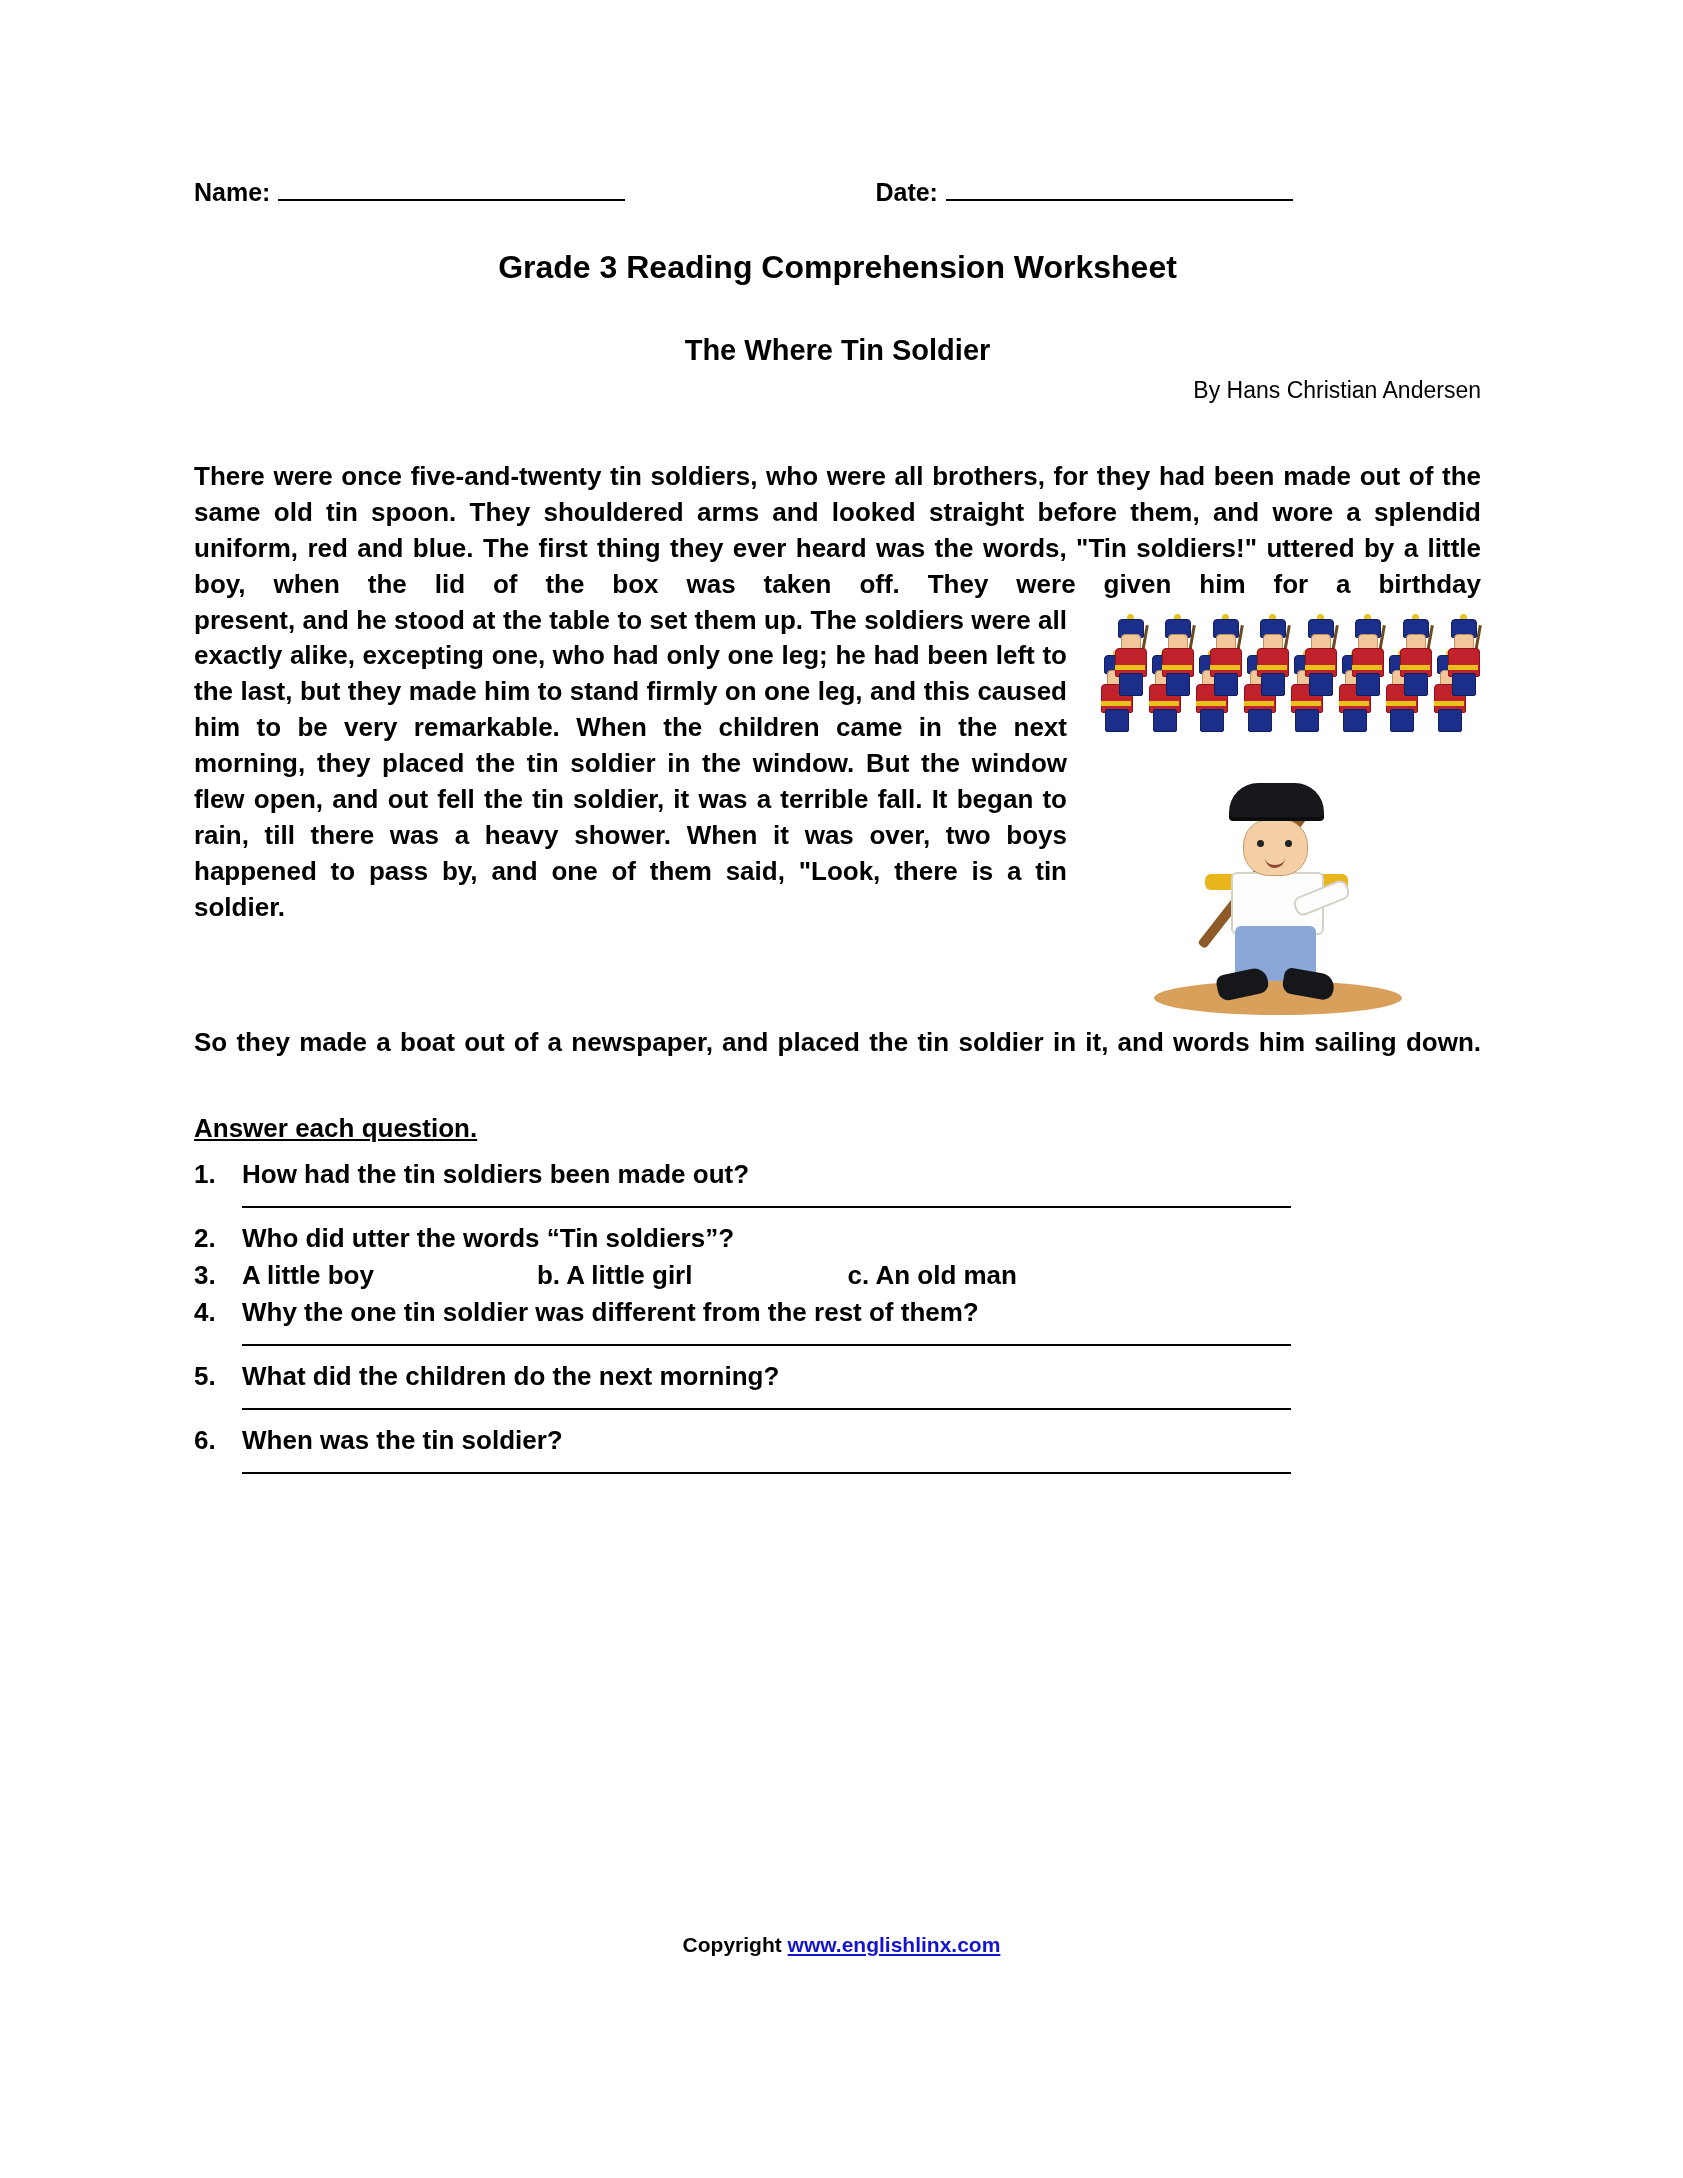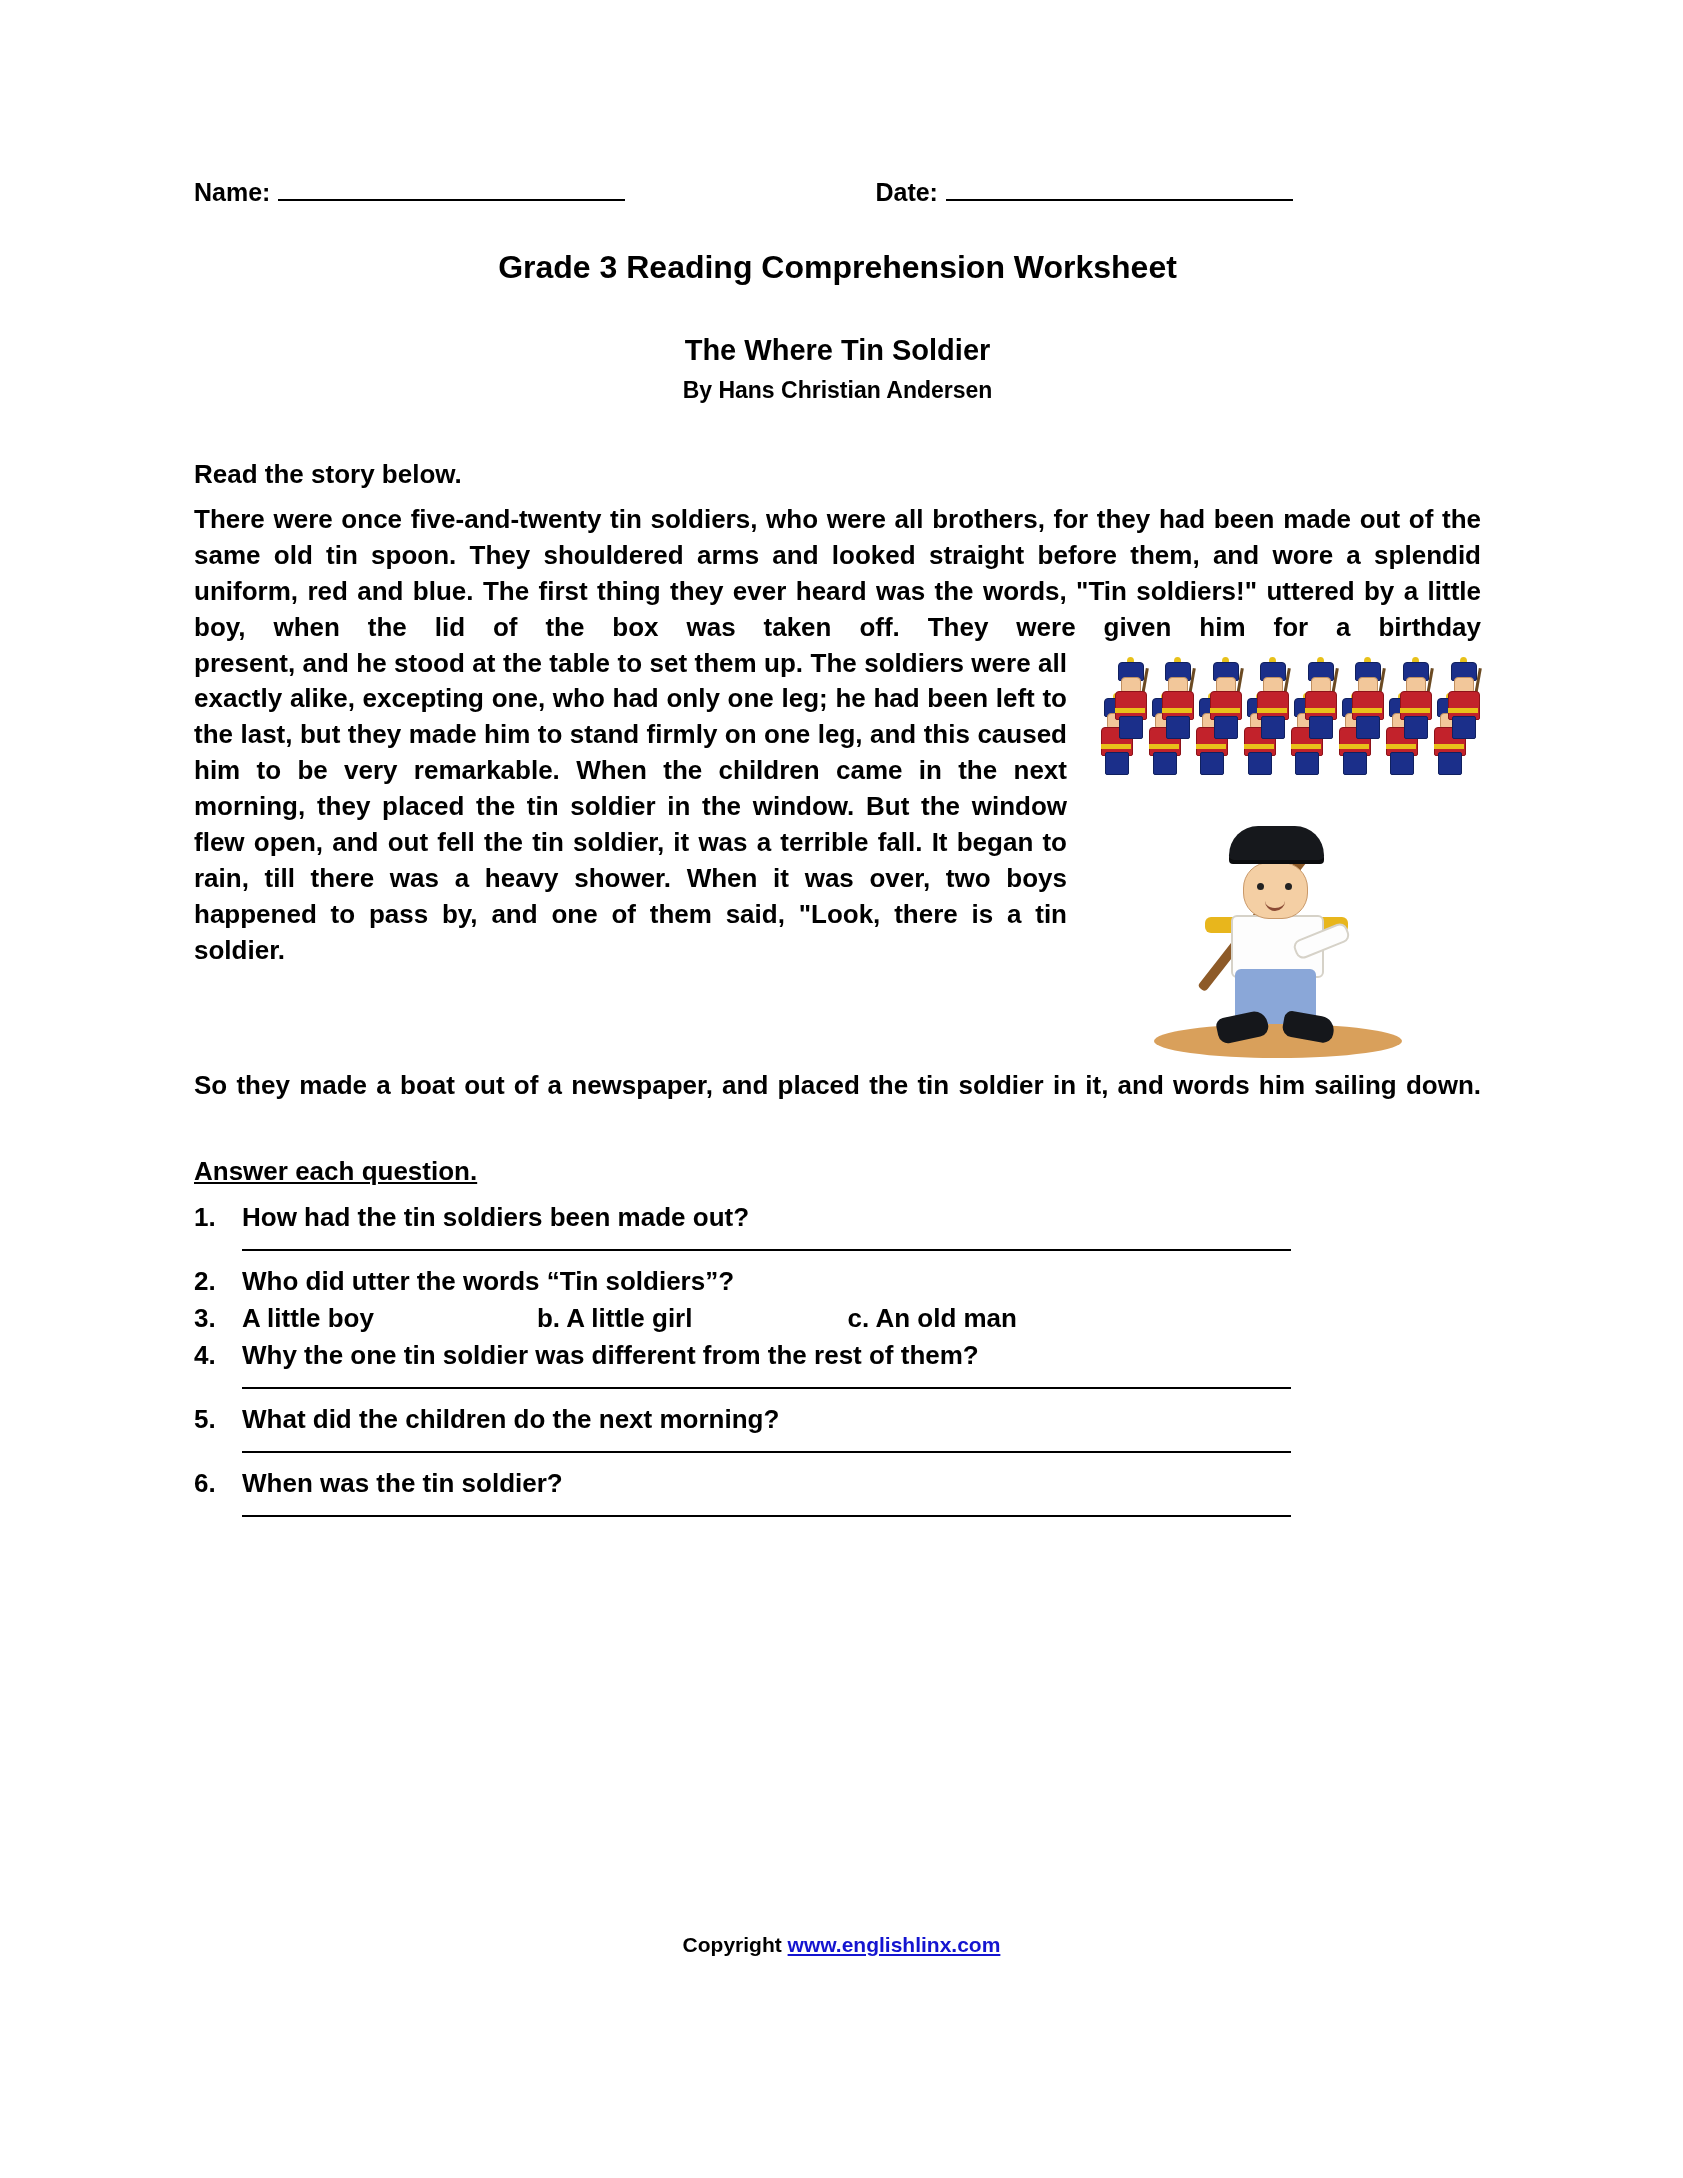--- a/index.html
+++ b/index.html
@@ -54,23 +54,23 @@
     font-weight: bold;
     margin: 0 0 48px 0;
   }
   .subtitle {
     text-align: center;
     font-size: 29px;
     font-weight: bold;
     margin: 0 0 10px 0;
   }
   .author {
-    text-align: center;
+    text-align: right;
     font-size: 23px;
-    font-weight: bold;
+    font-weight: normal;
     margin: 0 0 55px 0;
   }
 
   
   .instruction {
     font-size: 26px;
     font-weight: bold;
     margin: 0 0 12px 0;
   }
   .story {
@@ -313,21 +313,20 @@
       <span class="date-block">
         <span class="label">Date:</span>
         <span class="rule date-rule"></span>
       </span>
     </div>
 
     <div class="title">Grade 3 Reading Comprehension Worksheet</div>
     <div class="subtitle">The Where Tin Soldier</div>
     <div class="author">By Hans Christian Andersen</div>
 
-    <div class="instruction">Read the story below.</div>
 
     <div class="story wrap-area">
 
       <p class="justified">There were once five-and-twenty tin soldiers, who were all brothers, for they had been made out of the same old tin spoon. They shouldered arms and looked straight before them, and wore a splendid uniform, red and blue. The first thing they ever heard was the words, "Tin soldiers!" uttered by a little boy, when the lid of the box was taken off. They were given him for a birthday</p>
 
       <div class="soldier-float">
         <div class="troop">
           <div class="tin" style="left:0px;top:40px;">
               <div class="rifle"></div>
               <div class="plume"></div>

